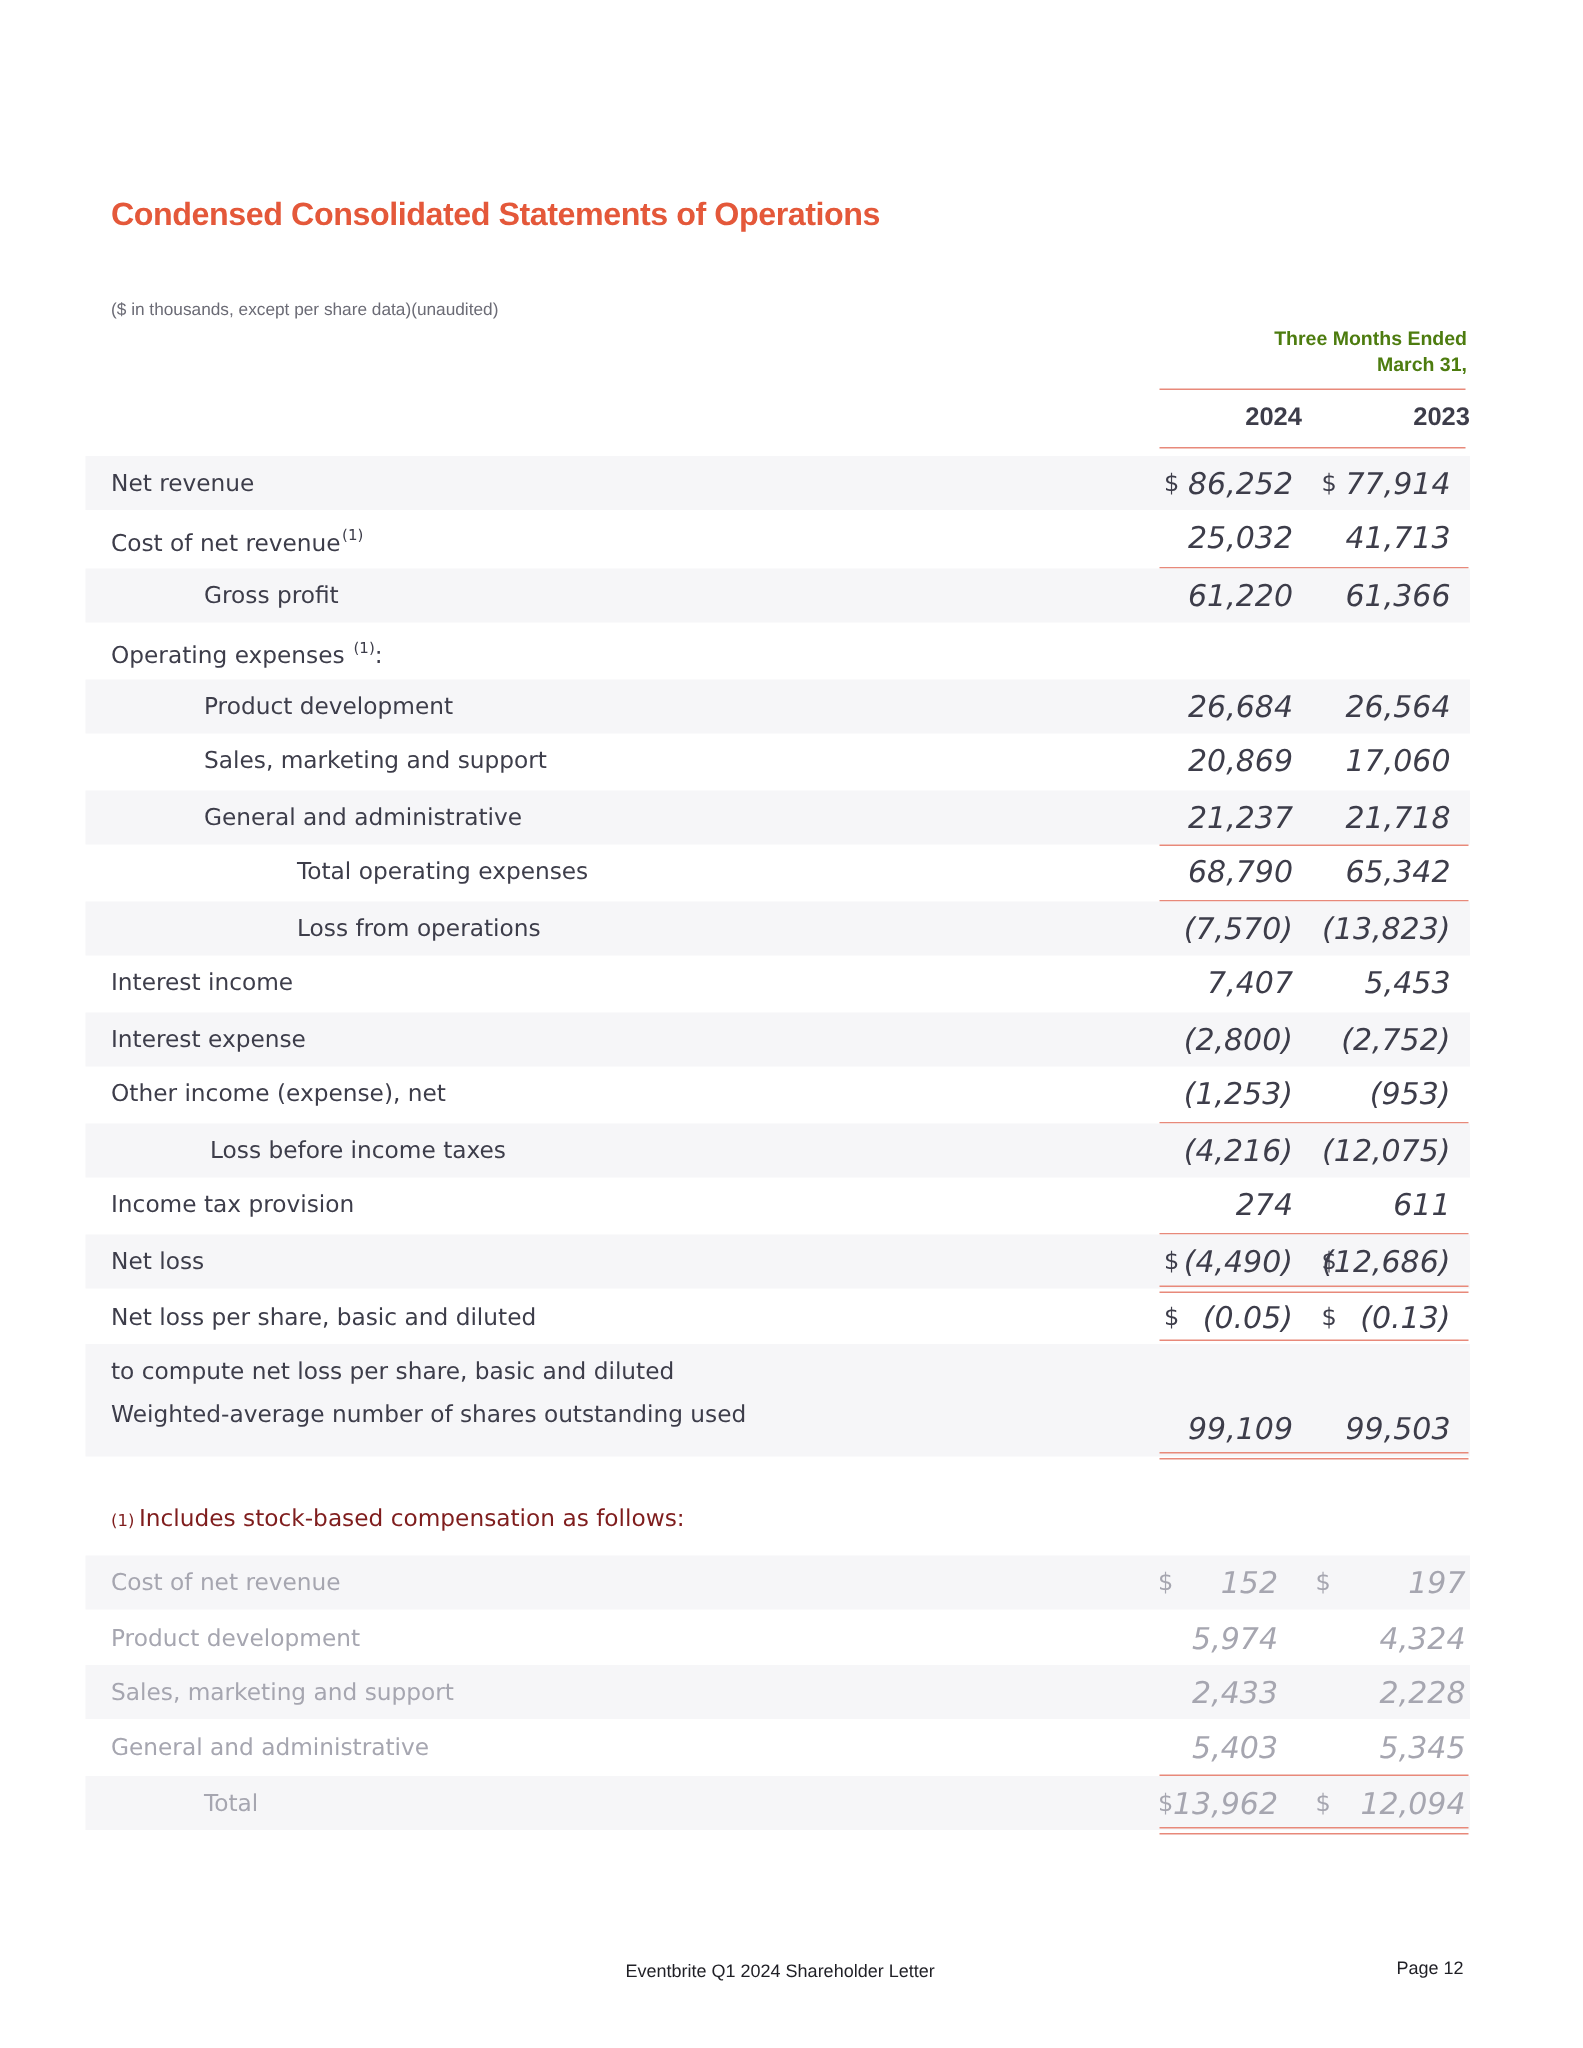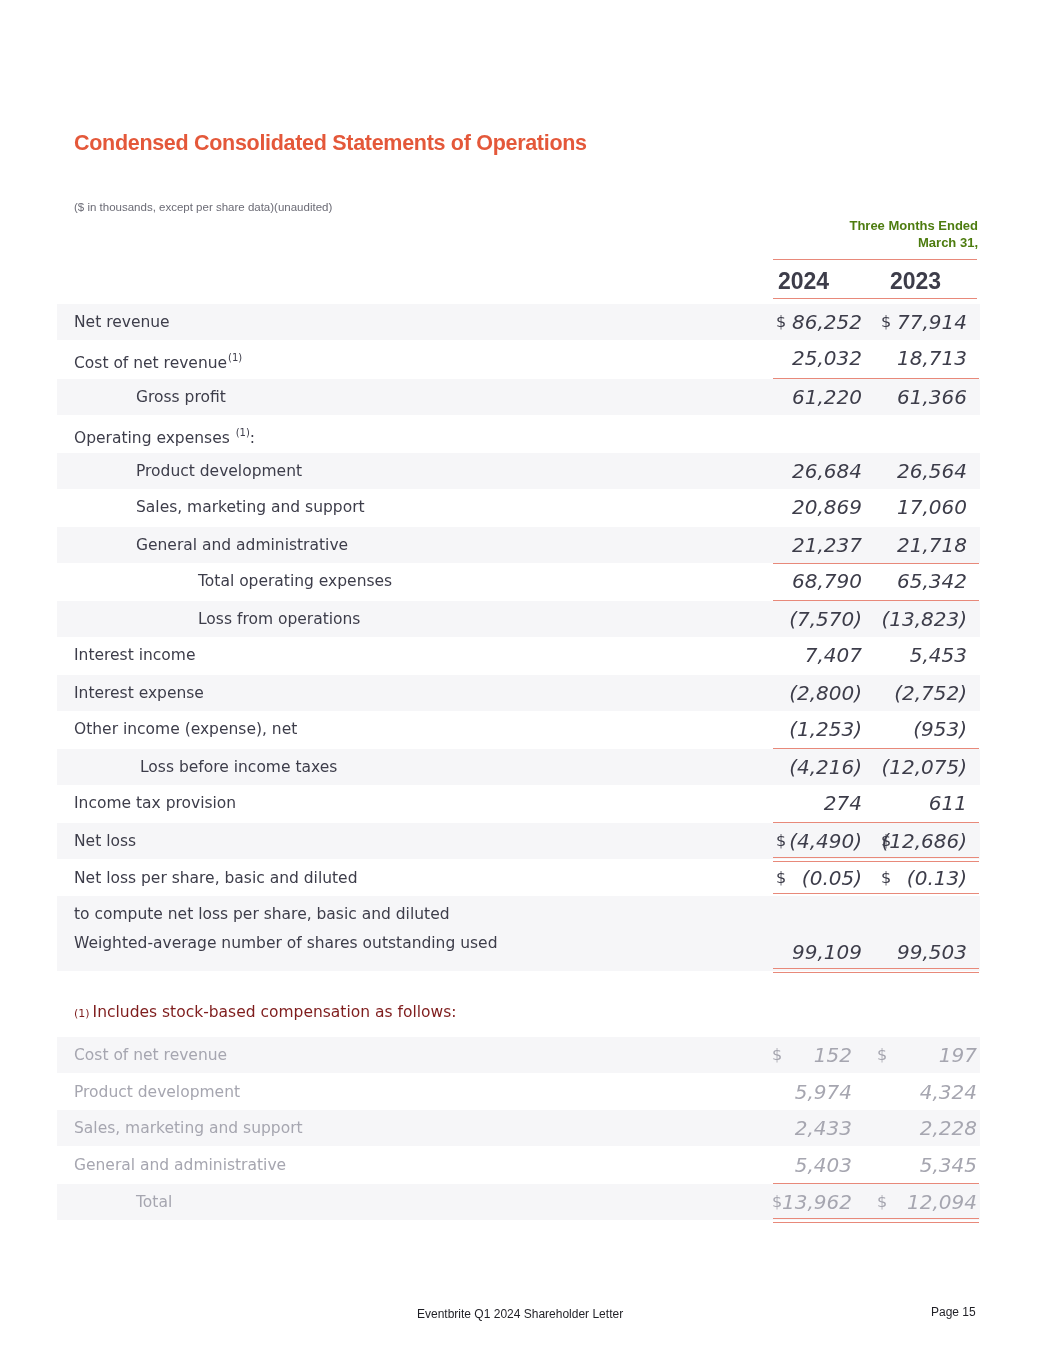--- a/index.html
+++ b/index.html
@@ -7,21 +7,21 @@
          font-family: "DejaVu Sans", sans-serif; color: #3d3d4a; }
   .title { position: absolute; left: 74px; top: 131px; font-family: "Liberation Sans", sans-serif;
            font-weight: bold; font-size: 21.5px; color: #e4583a; letter-spacing: -0.3px; }
   .subtitle { position: absolute; left: 74px; top: 201px; font-family: "Liberation Sans", sans-serif;
               font-size: 11.5px; color: #6b6b75; }
   .period-head { position: absolute; left: 773px; width: 205px; top: 217px; text-align: right;
                  font-family: "Liberation Sans", sans-serif; font-weight: bold; font-size: 13px;
                  color: #4d7c0f; line-height: 17px; }
   .hline { position: absolute; height: 1px; background: #e8897a; }
   .year { position: absolute; top: 268px; font-family: "Liberation Sans", sans-serif; font-weight: bold;
-          font-size: 23px; color: #3d3d4a; text-align: left; width: 90px; }
+          font-size: 17px; color: #3d3d4a; text-align: right; width: 90px; }
   .row { position: absolute; left: 57px; width: 923px; height: 36px; }
   .row.shade { background: #f6f6f8; }
   .label { position: absolute; left: 17px; top: 0; height: 36px; line-height: 36px;
            font-size: 15.5px; white-space: nowrap; }
   .label sup { font-size: 10px; vertical-align: 7px; margin-left: 1px; }
   .lvl1 { left: 79px; }
   .lvl2 { left: 141px; }
   .lvl1b { left: 83px; }
   .cur { position: absolute; top: 0; height: 36px; line-height: 36px; font-size: 16px; }
   .val { position: absolute; top: 0; height: 36px; line-height: 36px; font-size: 20px; text-align: right; width: 100px; font-style: italic; }
@@ -61,21 +61,21 @@
   <span class="label">Net revenue</span>
   <span class="cur c1cur">$</span>
   <span class="val c1val">86,252</span>
   <span class="cur c2cur">$</span>
   <span class="val c2val">77,914</span>
 </div>
 
 <div class="row" style="top:340px;">
   <span class="label"><span>Cost of net revenue</span><sup>(1)</sup></span>
   <span class="val c1val">25,032</span>
-  <span class="val c2val">18,713</span>
+  <span class="val c2val">41,713</span>
 </div>
 <div class="hline" style="left:773px;width:206px;top:378px;"></div>
 
 <div class="row shade" style="top:379px;">
   <span class="label lvl1">Gross profit</span>
   <span class="val c1val">61,220</span>
   <span class="val c2val">61,366</span>
 </div>
 
 <div class="row" style="top:415px;">
@@ -212,13 +212,13 @@
   <span class="label lvl1">Total</span>
   <span class="cur c1cur">$</span>
   <span class="val c1val">13,962</span>
   <span class="cur c2cur">$</span>
   <span class="val c2val">12,094</span>
 </div>
 <div class="hline" style="left:773px;width:206px;top:1218px;"></div>
 <div class="hline" style="left:773px;width:206px;top:1222px;"></div>
 
 <div class="footer-left">Eventbrite Q1 2024 Shareholder Letter</div>
-<div class="footer-right">Page  15</div>
+<div class="footer-right">Page  12</div>
 
 </body></html>

